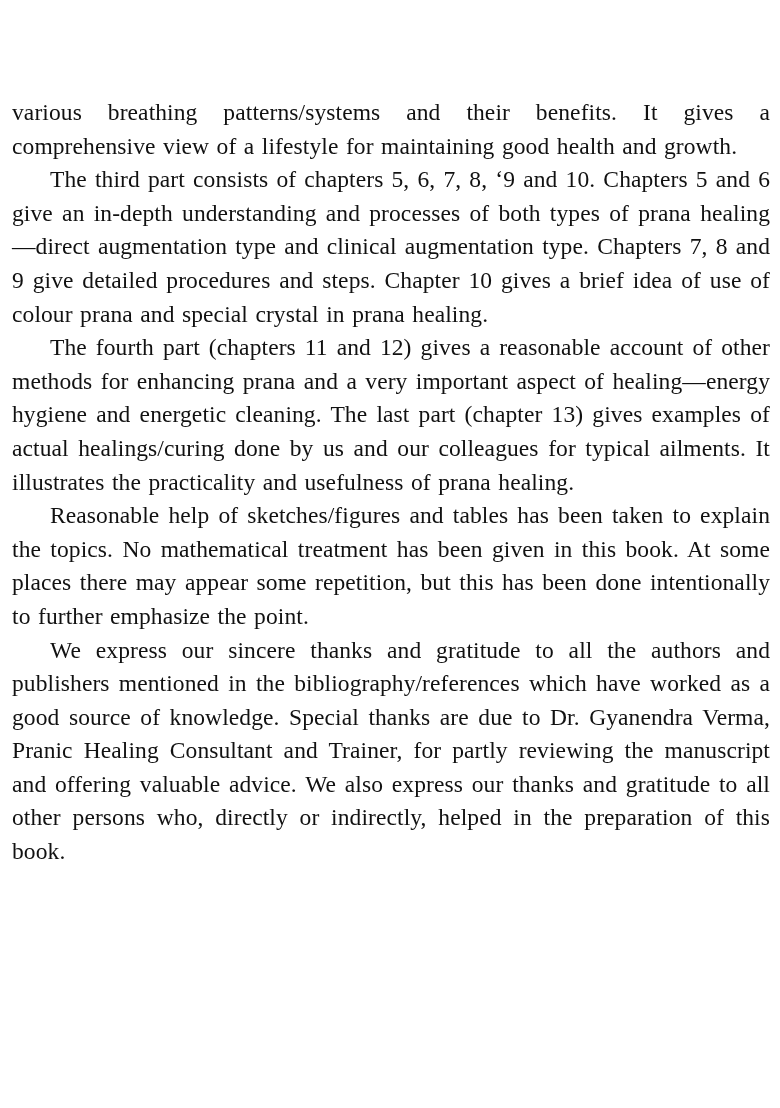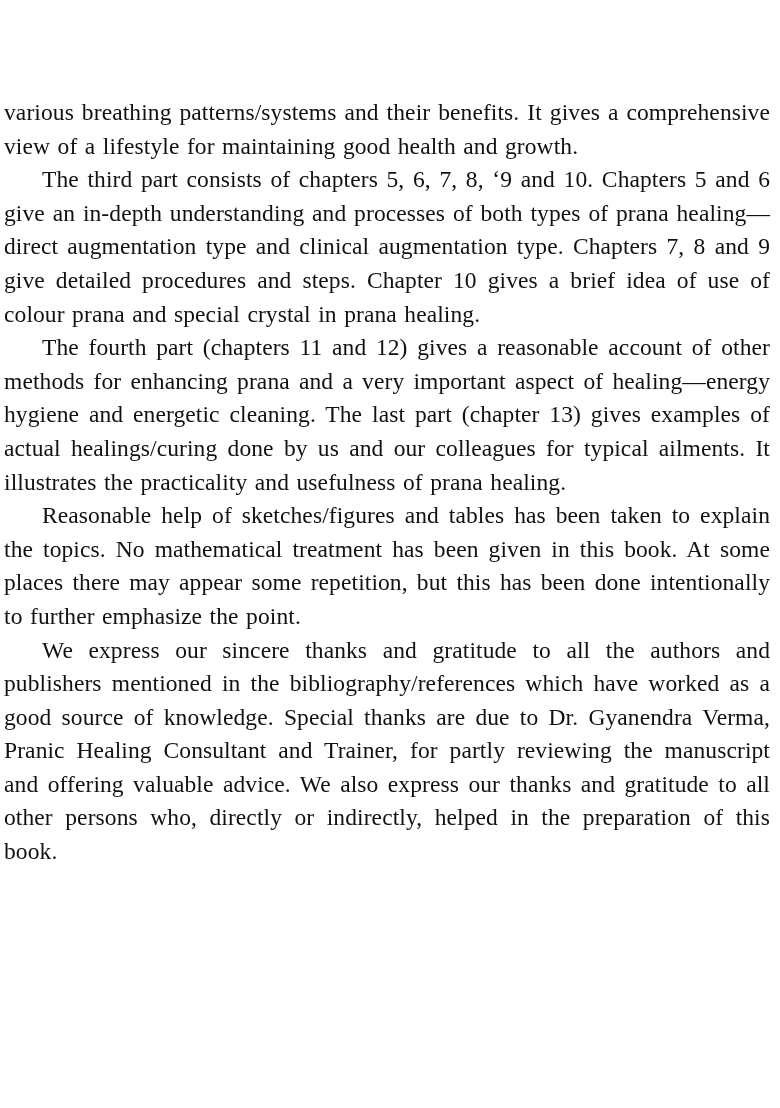--- a/index.html
+++ b/index.html
@@ -13,21 +13,21 @@
     height: 1108px;
     background: #ffffff;
     overflow: hidden;
     box-sizing: border-box;
     font-family: "Liberation Serif", "DejaVu Serif", serif;
     color: #111111;
   }
   .text-block {
     position: absolute;
     top: 96px;
-    left: 4px;
+    left: 12px;
     right: 10px;
   }
   .para {
     margin: 0;
     font-size: 23.5px;
     line-height: 33.6px;
     text-align: justify;
     text-justify: inter-word;
     word-spacing: 1.5px;
     letter-spacing: 0.1px;

